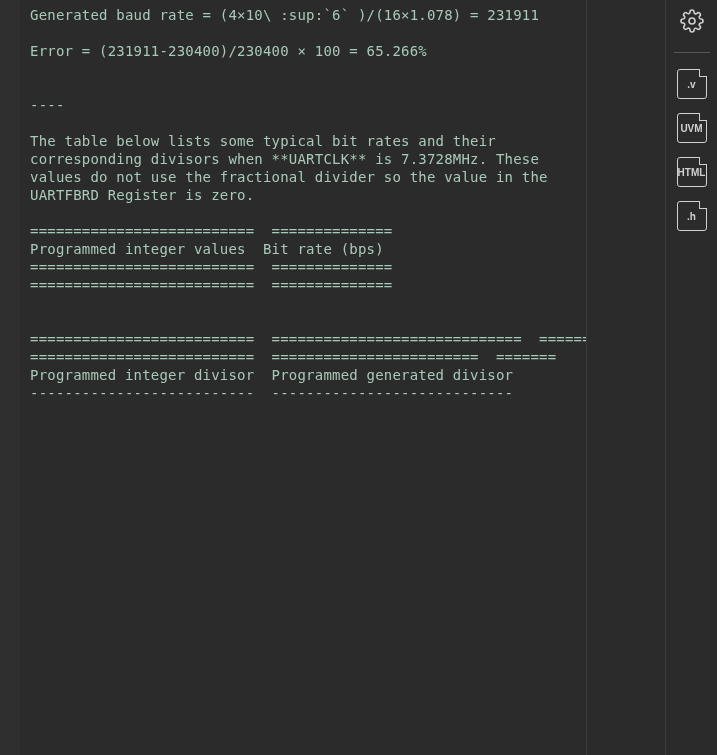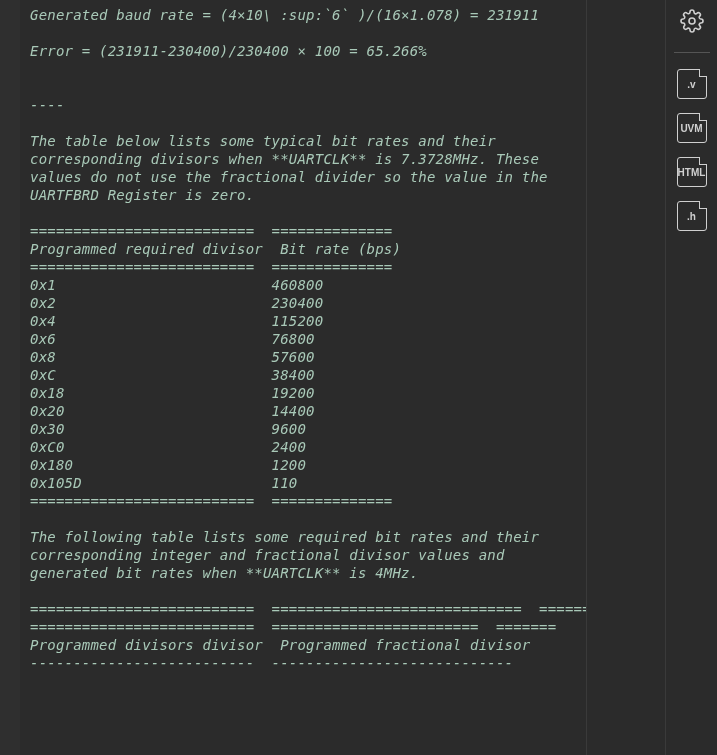--- a/index.html
+++ b/index.html
@@ -27,21 +27,20 @@
     left: 0; top: 0; bottom: 0;
     width: 20px;
     background: #2f2f2f;
   }
   .content {
     padding: 6px 0 8px 0;
     width: 557px;
     border-right: 1px solid #3a3a3a;
     height: 100%;
     overflow: hidden;
-    font-style: italic;
   }
   pre.text {
     white-space: pre-wrap;
     word-break: break-word;
     line-height: 18px;
     letter-spacing: 0.2px;
   }
   pre.mono {
     white-space: pre;
     line-height: 18px;
@@ -108,41 +107,28 @@
 <pre class="text">Generated baud rate = (4×10\ :sup:`6` )/(16×1.078) = 231911</pre>
 <pre class="text"> </pre>
 <pre class="text">Error = (231911-230400)/230400 × 100 = 65.266%</pre>
 <pre class="text"> </pre>
 <pre class="text"> </pre>
 <pre class="text">----</pre>
 <pre class="text"> </pre>
 <pre class="text">The table below lists some typical bit rates and their corresponding divisors when **UARTCLK** is 7.3728MHz. These values do not use the fractional divider so the value in the UARTFBRD Register is zero.</pre>
 <pre class="text"> </pre>
 <pre class="mono">==========================  ==============</pre>
-<pre class="mono">Programmed required divisor  Bit rate (bps)</pre>
+<pre class="mono">Programmed integer values  Bit rate (bps)</pre>
 <pre class="mono">==========================  ==============</pre>
-<pre class="mono">0x1                         460800
-0x2                         230400
-0x4                         115200
-0x6                         76800
-0x8                         57600
-0xC                         38400
-0x18                        19200
-0x20                        14400
-0x30                        9600
-0xC0                        2400
-0x180                       1200
-0x105D                      110</pre>
 <pre class="mono">==========================  ==============</pre>
 <pre class="text"> </pre>
-<pre class="text">The following table lists some required bit rates and their corresponding integer and fractional divisor values and generated bit rates when **UARTCLK** is 4MHz.</pre>
 <pre class="text"> </pre>
 <pre class="mono">==========================  =============================  =======</pre>
 <pre class="mono">==========================  ========================  =======</pre>
-<pre class="mono">Programmed divisors divisor  Programmed fractional divisor</pre>
+<pre class="mono">Programmed integer divisor  Programmed generated divisor</pre>
 <pre class="mono">--------------------------  ----------------------------</pre>
     </div>
   </div>
 
   <div class="sidebar">
     <div class="tool">
       <svg width="24" height="24" viewBox="0 0 24 24" fill="none" stroke="#d0d0d0" stroke-width="1.6">
         <circle cx="12" cy="12" r="3"></circle>
         <path d="M19.4 15a1.7 1.7 0 0 0 .34 1.87l.06.06a2 2 0 1 1-2.83 2.83l-.06-.06a1.7 1.7 0 0 0-1.87-.34 1.7 1.7 0 0 0-1 1.56V21a2 2 0 0 1-4 0v-.09a1.7 1.7 0 0 0-1-1.56 1.7 1.7 0 0 0-1.87.34l-.06.06a2 2 0 1 1-2.83-2.83l.06-.06a1.7 1.7 0 0 0 .34-1.87 1.7 1.7 0 0 0-1.56-1H3a2 2 0 0 1 0-4h.09a1.7 1.7 0 0 0 1.56-1 1.7 1.7 0 0 0-.34-1.87l-.06-.06a2 2 0 1 1 2.83-2.83l.06.06a1.7 1.7 0 0 0 1.87.34H9a1.7 1.7 0 0 0 1-1.56V3a2 2 0 0 1 4 0v.09a1.7 1.7 0 0 0 1 1.56 1.7 1.7 0 0 0 1.87-.34l.06-.06a2 2 0 1 1 2.83 2.83l-.06.06a1.7 1.7 0 0 0-.34 1.87V9a1.7 1.7 0 0 0 1.56 1H21a2 2 0 0 1 0 4h-.09a1.7 1.7 0 0 0-1.56 1z"></path>
       </svg>

